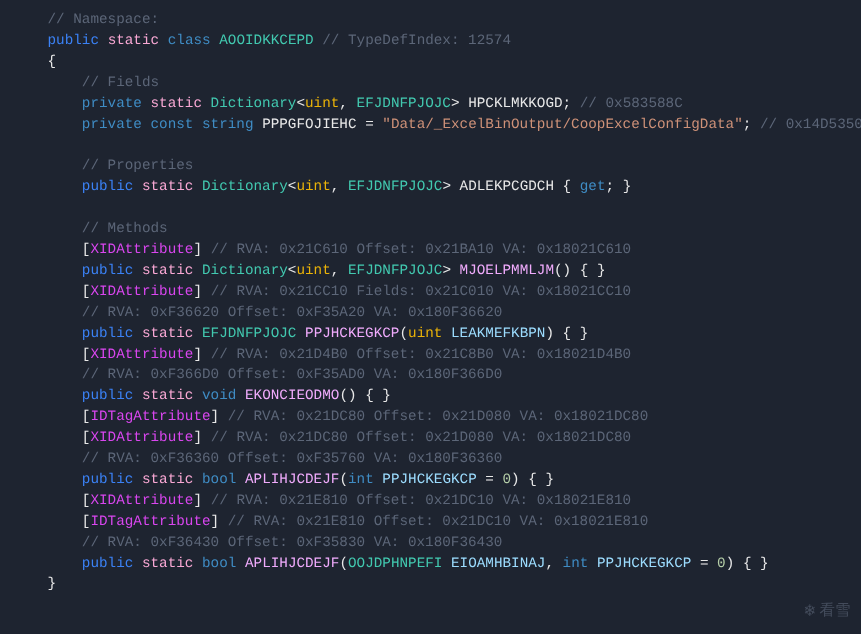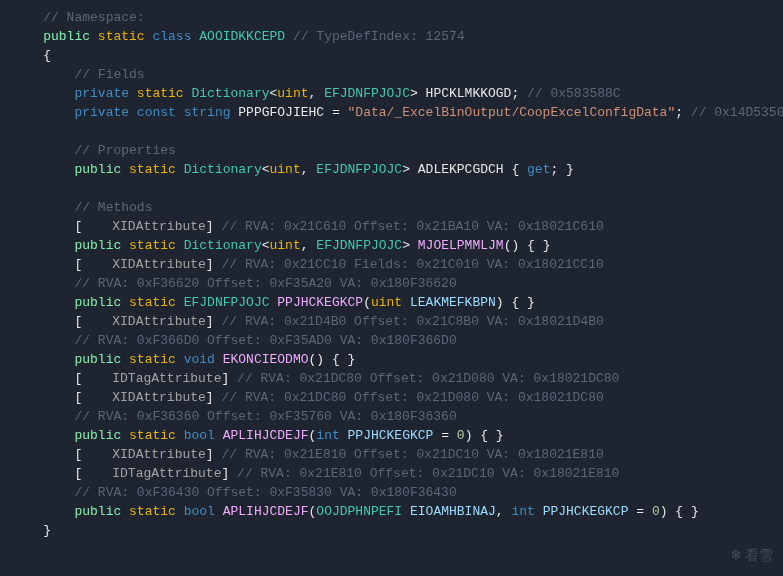--- a/index.html
+++ b/index.html
@@ -10,37 +10,37 @@
     font-size: 13px;
     line-height: 19px;
     width: 783px;
     height: 576px;
     overflow: hidden;
     padding: 8px 12px;
     position: relative;
   }
   .line { white-space: pre; }
   .comment { color: #5c6678; }
-  .kw-public { color: #86efac; text-align: right; }
+  .kw-public { color: #3b82f6; text-align: right; }
   .kw-private { color: #3f8cc4; }
-  .kw-static { color: #eab308; }
+  .kw-static { color: #f9a8d4; }
   .kw-class { color: #3f8cc4; }
   .kw-const { color: #3f8cc4; }
   .kw-string { color: #3f8cc4; }
   .kw-void { color: #3f8cc4; }
   .kw-bool { color: #3f8cc4; }
   .kw-int { color: #3f8cc4; }
   .kw-uint { color: #eab308; }
   .kw-get { color: #3f8cc4; }
   .type { color: #42c9b0; }
   .method { color: #f0abfc; }
   .member { color: #e8e8e8; }
   .str { color: #ce9178; }
   .num { color: #b5cea8; }
-  .attr { color: #a3a3a3; margin-left: 30px; }
+  .attr { color: #d946ef; }
   .brace { color: #e8e8e8; }
   .bracket { color: #e8e8e8; }
   .paren { color: #e8e8e8; }
   .op { color: #e8e8e8; }
   .punc { color: #e8e8e8; }
   .param { color: #9cdcfe; }
   .watermark {
     position: absolute;
     bottom: 10px;
     right: 10px;

